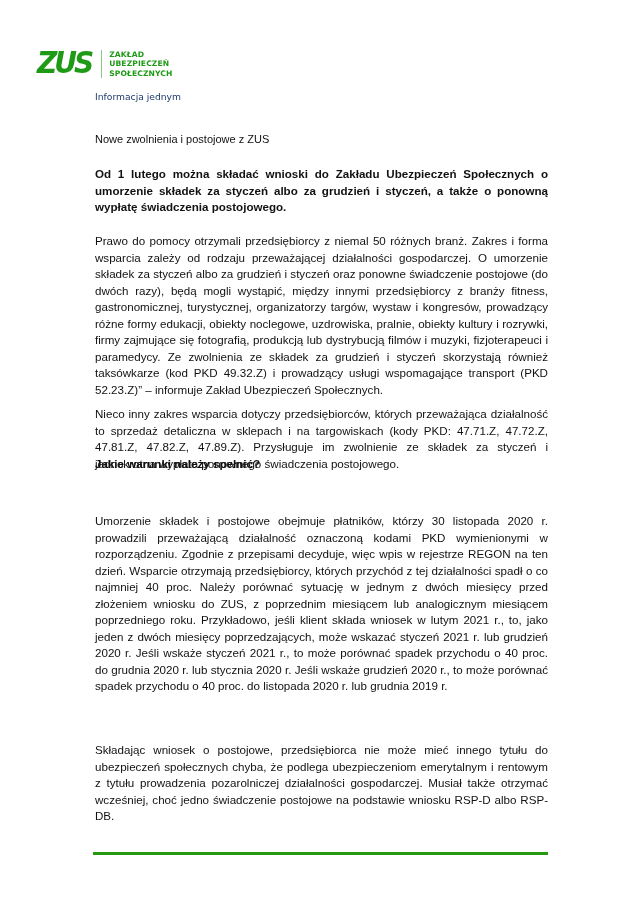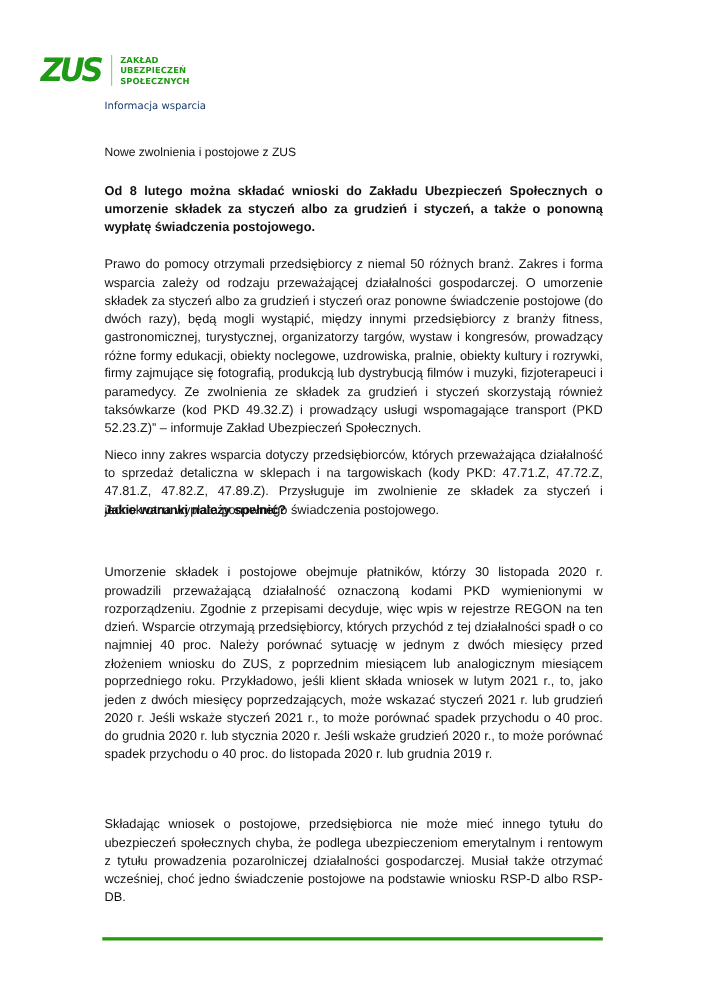--- a/index.html
+++ b/index.html
@@ -26,25 +26,25 @@
 <div class="logo">
   <span class="logo-mark">ZUS</span>
   <span class="logo-divider"></span>
   <div class="logo-text">
     <div>ZAKŁAD</div>
     <div>UBEZPIECZEŃ</div>
     <div>SPOŁECZNYCH</div>
   </div>
 </div>
 
-<div class="press-label">Informacja wsparcia</div>
+<div class="press-label">Informacja jednym</div>
 
 <div class="title">Nowe zwolnienia i postojowe z ZUS</div>
 
-<div class="content lead">Od 8 lutego można składać wnioski do Zakładu Ubezpieczeń Społecznych o umorzenie składek za styczeń albo za grudzień i styczeń, a także o ponowną wypłatę świadczenia postojowego.</div>
+<div class="content lead">Od 1 lutego można składać wnioski do Zakładu Ubezpieczeń Społecznych o umorzenie składek za styczeń albo za grudzień i styczeń, a także o ponowną wypłatę świadczenia postojowego.</div>
 
 <div class="content p p1">Prawo do pomocy otrzymali przedsiębiorcy z niemal 50 różnych branż. Zakres i forma wsparcia zależy od rodzaju przeważającej działalności gospodarczej. O umorzenie składek za styczeń albo za grudzień i styczeń oraz ponowne świadczenie postojowe (do dwóch razy), będą mogli wystąpić, między innymi przedsiębiorcy z branży fitness, gastronomicznej, turystycznej, organizatorzy targów, wystaw i kongresów, prowadzący różne formy edukacji, obiekty noclegowe, uzdrowiska, pralnie, obiekty kultury i rozrywki, firmy zajmujące się fotografią, produkcją lub dystrybucją filmów i muzyki, fizjoterapeuci i paramedycy. Ze zwolnienia ze składek za grudzień i styczeń skorzystają również taksówkarze (kod PKD 49.32.Z) i prowadzący usługi wspomagające transport (PKD 52.23.Z)” – informuje Zakład Ubezpieczeń Społecznych.</div>
 
 <div class="content p p2">Nieco inny zakres wsparcia dotyczy przedsiębiorców, których przeważająca działalność to sprzedaż detaliczna w sklepach i na targowiskach (kody PKD: 47.71.Z, 47.72.Z, 47.81.Z, 47.82.Z, 47.89.Z). Przysługuje im zwolnienie ze składek za styczeń i jednokrotna wypłata ponownego świadczenia postojowego.</div>
 
 <div class="content h2">Jakie warunki należy spełnić?</div>
 
 <div class="content p p3">Umorzenie składek i postojowe obejmuje płatników, którzy 30 listopada 2020 r. prowadzili przeważającą działalność oznaczoną kodami PKD wymienionymi w rozporządzeniu. Zgodnie z przepisami decyduje, więc wpis w rejestrze REGON na ten dzień. Wsparcie otrzymają przedsiębiorcy, których przychód z tej działalności spadł o co najmniej 40 proc. Należy porównać sytuację w jednym z dwóch miesięcy przed złożeniem wniosku do ZUS, z poprzednim miesiącem lub analogicznym miesiącem poprzedniego roku. Przykładowo, jeśli klient składa wniosek w lutym 2021 r., to, jako jeden z dwóch miesięcy poprzedzających, może wskazać styczeń 2021 r. lub grudzień 2020 r. Jeśli wskaże styczeń 2021 r., to może porównać spadek przychodu o 40 proc. do grudnia 2020 r. lub stycznia 2020 r. Jeśli wskaże grudzień 2020 r., to może porównać spadek przychodu o 40 proc. do listopada 2020 r. lub grudnia 2019 r.</div>
 
 <div class="content p p4">Składając wniosek o postojowe, przedsiębiorca nie może mieć innego tytułu do ubezpieczeń społecznych chyba, że podlega ubezpieczeniom emerytalnym i rentowym z tytułu prowadzenia pozarolniczej działalności gospodarczej. Musiał także otrzymać wcześniej, choć jedno świadczenie postojowe na podstawie wniosku RSP-D albo RSP-DB.</div>

